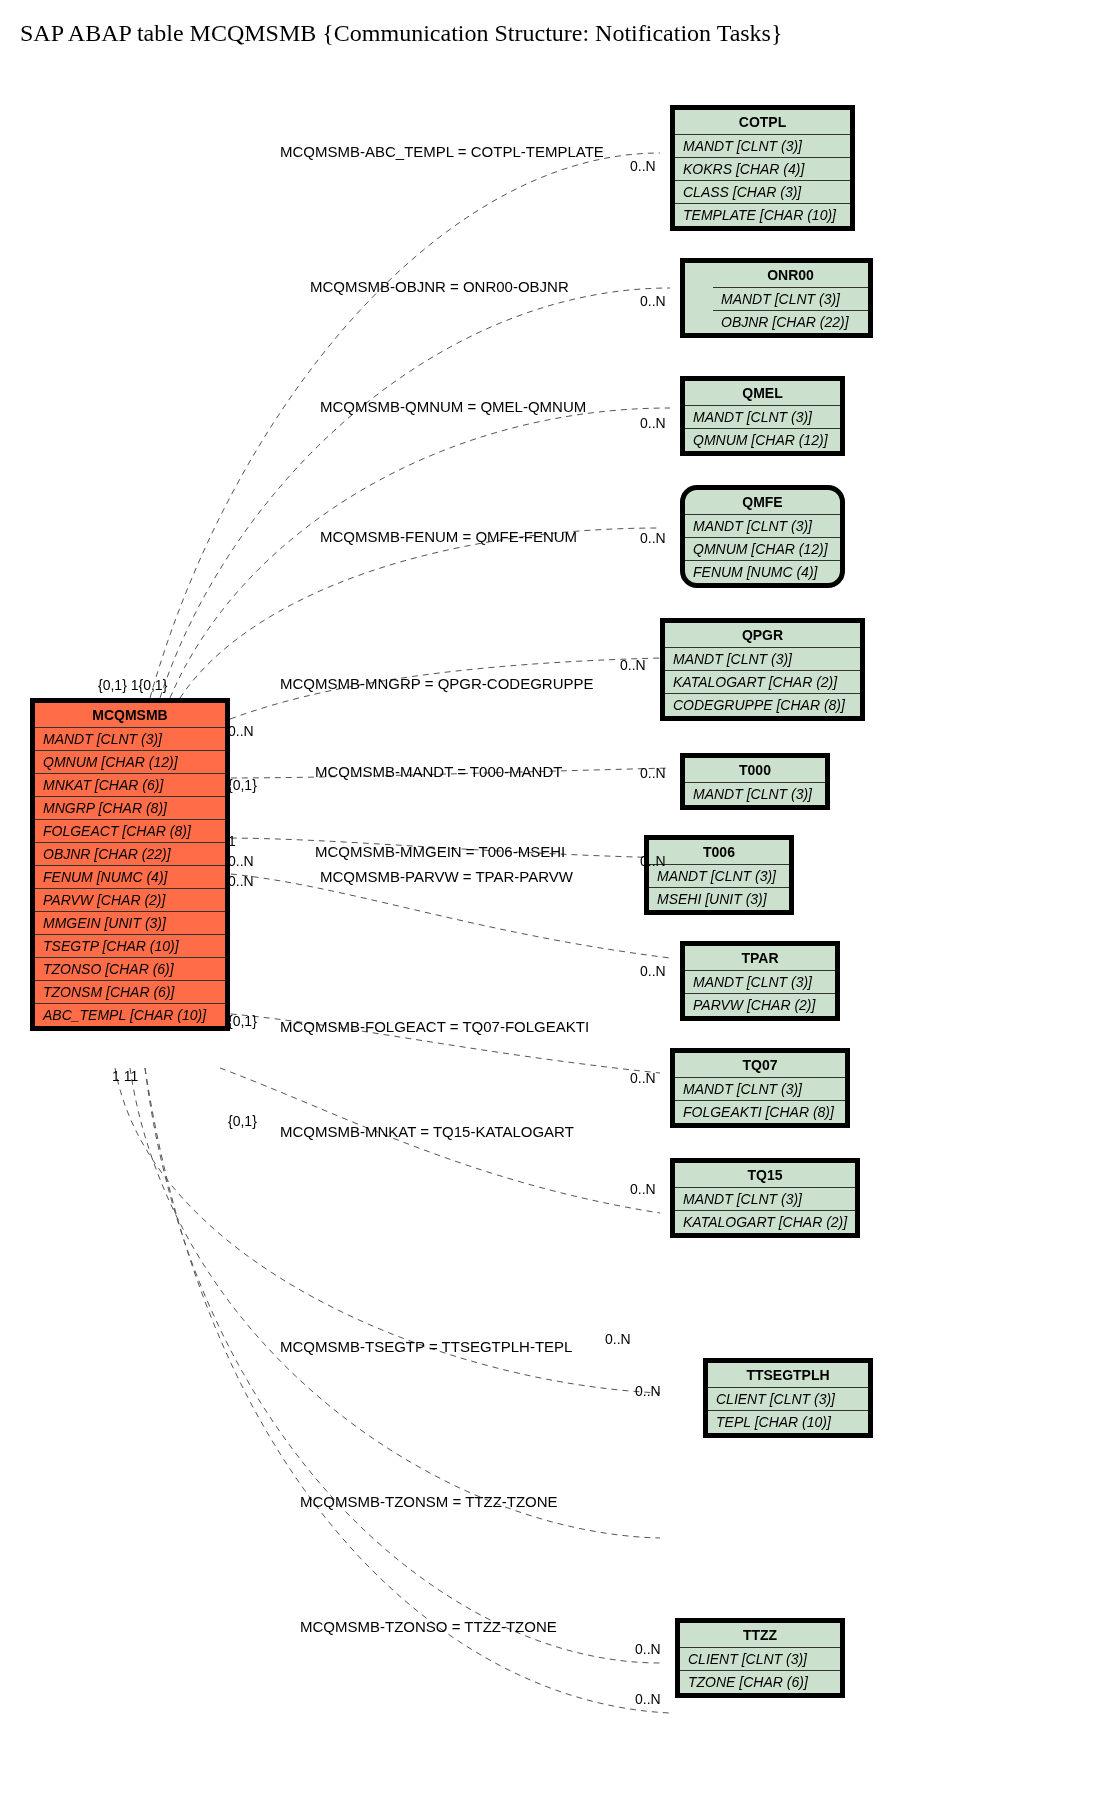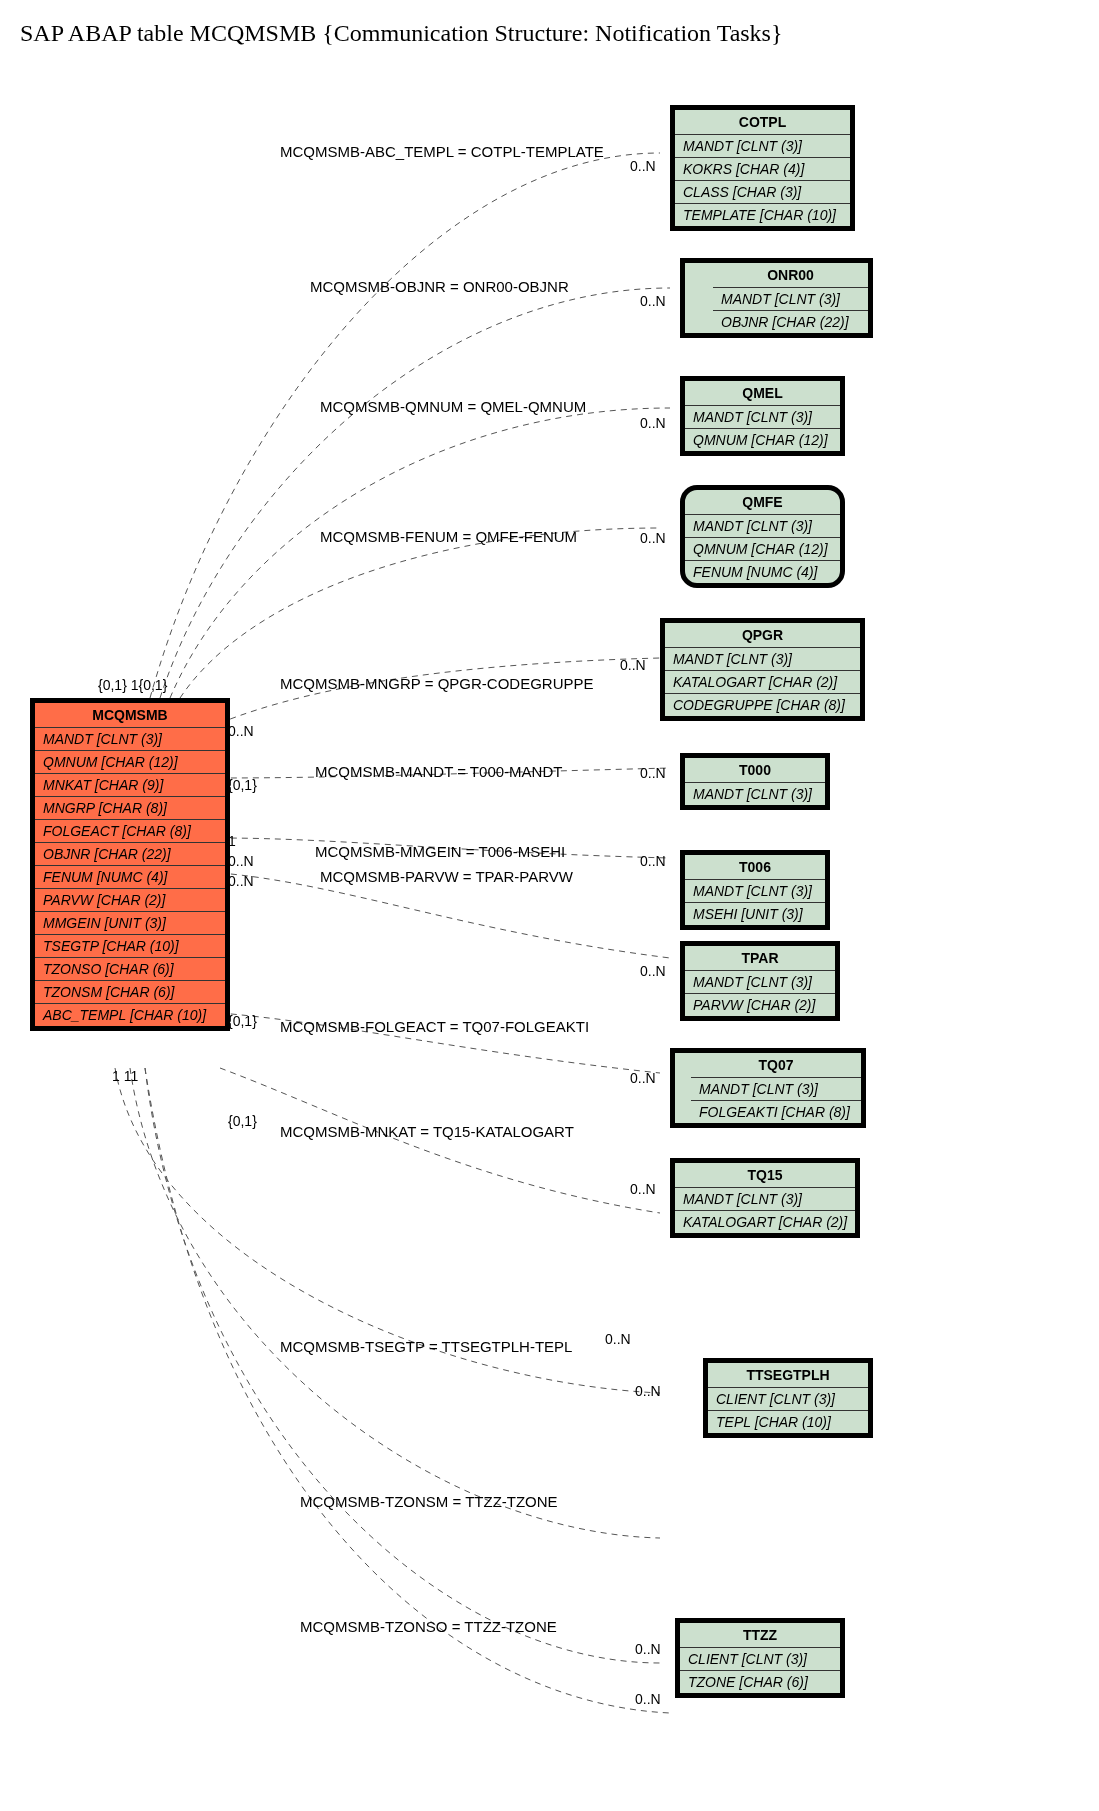--- a/index.html
+++ b/index.html
@@ -84,21 +84,21 @@
     <path d="M 110 1005 C 150 1280, 420 1470, 640 1475"></path>
     <path d="M 125 1005 C 170 1370, 420 1600, 640 1600"></path>
     <path d="M 125 1005 C 190 1430, 430 1640, 650 1650"></path>
   </g>
 </svg>
 
 <div class="entity main-entity" style="left:10px; top:635px; width:190px;">
   <div class="hdr">MCQMSMB</div>
   <div class="fld">MANDT [CLNT (3)]</div>
   <div class="fld">QMNUM [CHAR (12)]</div>
-  <div class="fld">MNKAT [CHAR (9)]</div>
+  <div class="fld">MNKAT [CHAR (6)]</div>
   <div class="fld">MNGRP [CHAR (8)]</div>
   <div class="fld">FOLGEACT [CHAR (8)]</div>
   <div class="fld">OBJNR [CHAR (22)]</div>
   <div class="fld">FENUM [NUMC (4)]</div>
   <div class="fld">PARVW [CHAR (2)]</div>
   <div class="fld">MMGEIN [UNIT (3)]</div>
   <div class="fld">TSEGTP [CHAR (10)]</div>
   <div class="fld">TZONSO [CHAR (6)]</div>
   <div class="fld">TZONSM [CHAR (6)]</div>
   <div class="fld">ABC_TEMPL [CHAR (10)]</div>
@@ -136,33 +136,33 @@
   <div class="fld">MANDT [CLNT (3)]</div>
   <div class="fld">KATALOGART [CHAR (2)]</div>
   <div class="fld">CODEGRUPPE [CHAR (8)]</div>
 </div>
 
 <div class="entity ref-entity" style="left:660px; top:690px; width:140px;">
   <div class="hdr">T000</div>
   <div class="fld">MANDT [CLNT (3)]</div>
 </div>
 
-<div class="entity ref-entity" style="left:660px; top:772px; width:140px;margin-top:15px;">
+<div class="entity ref-entity" style="left:624px; top:772px; width:140px;">
   <div class="hdr">T006</div>
   <div class="fld">MANDT [CLNT (3)]</div>
   <div class="fld">MSEHI [UNIT (3)]</div>
 </div>
 
 <div class="entity ref-entity" style="left:660px; top:878px; width:150px;">
   <div class="hdr">TPAR</div>
   <div class="fld">MANDT [CLNT (3)]</div>
   <div class="fld">PARVW [CHAR (2)]</div>
 </div>
 
-<div class="entity ref-entity" style="left:650px; top:985px; width:170px;padding-left:16px;">
+<div class="entity ref-entity" style="left:650px; top:985px; width:170px;">
   <div class="hdr">TQ07</div>
   <div class="fld">MANDT [CLNT (3)]</div>
   <div class="fld">FOLGEAKTI [CHAR (8)]</div>
 </div>
 
 <div class="entity ref-entity" style="left:650px; top:1095px; width:180px;">
   <div class="hdr">TQ15</div>
   <div class="fld">MANDT [CLNT (3)]</div>
   <div class="fld">KATALOGART [CHAR (2)]</div>
 </div>

